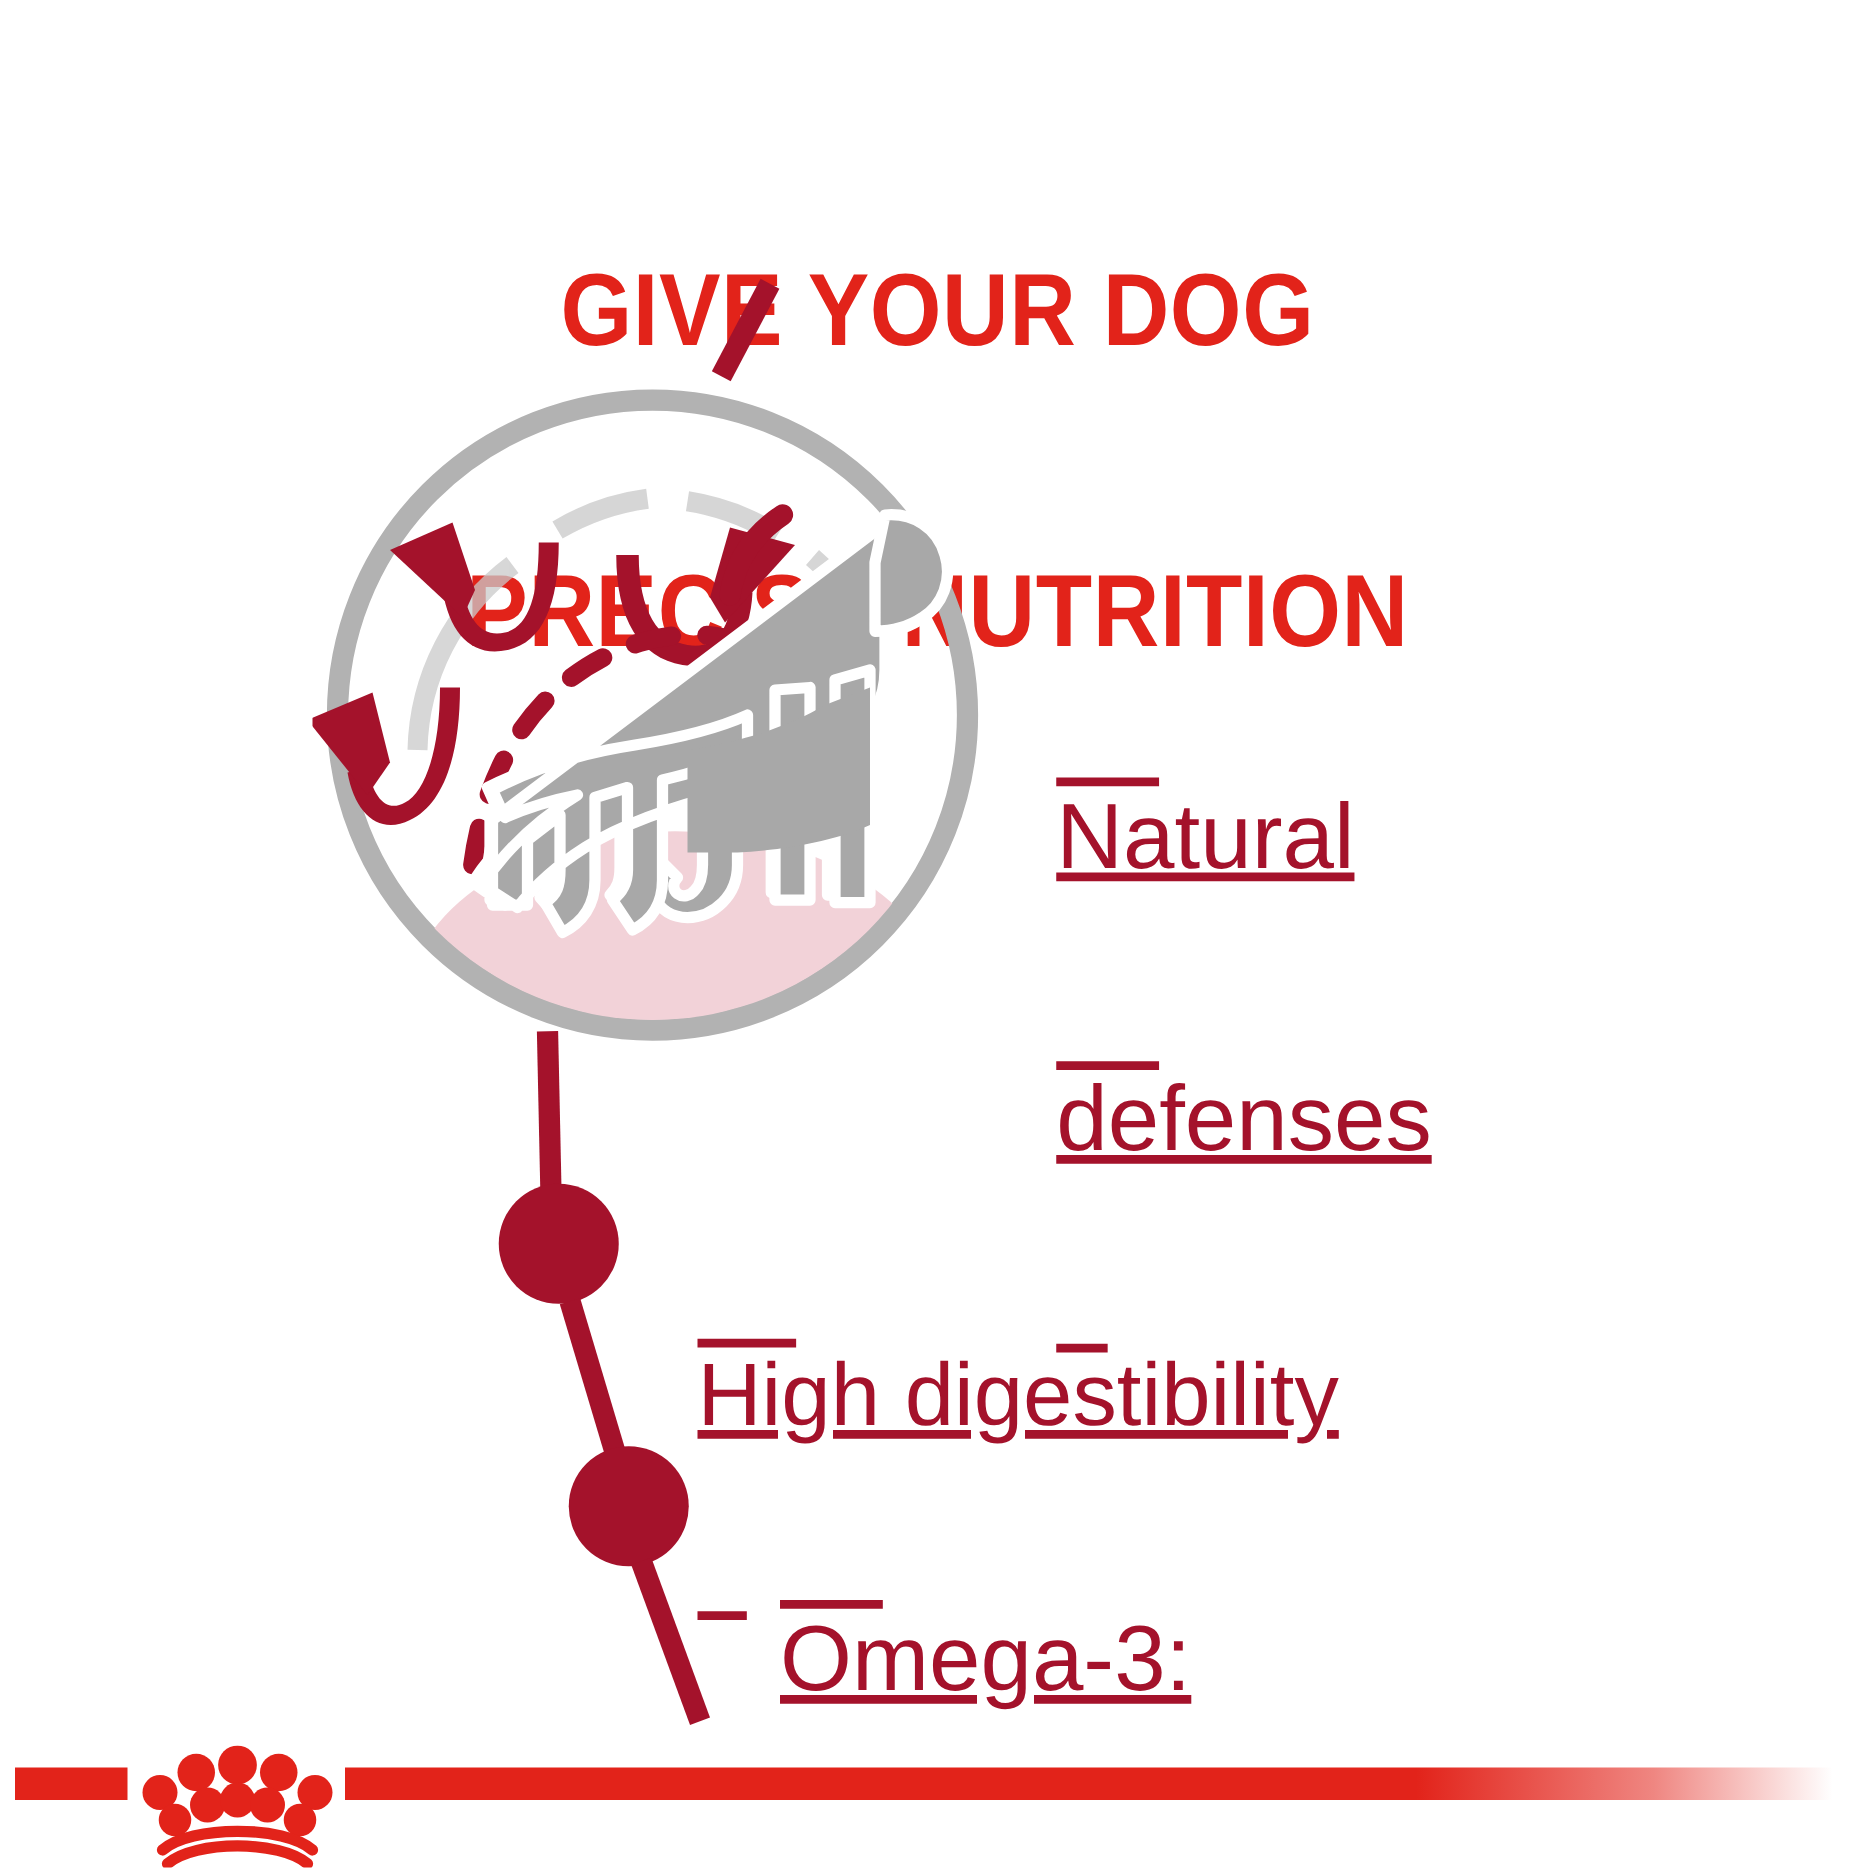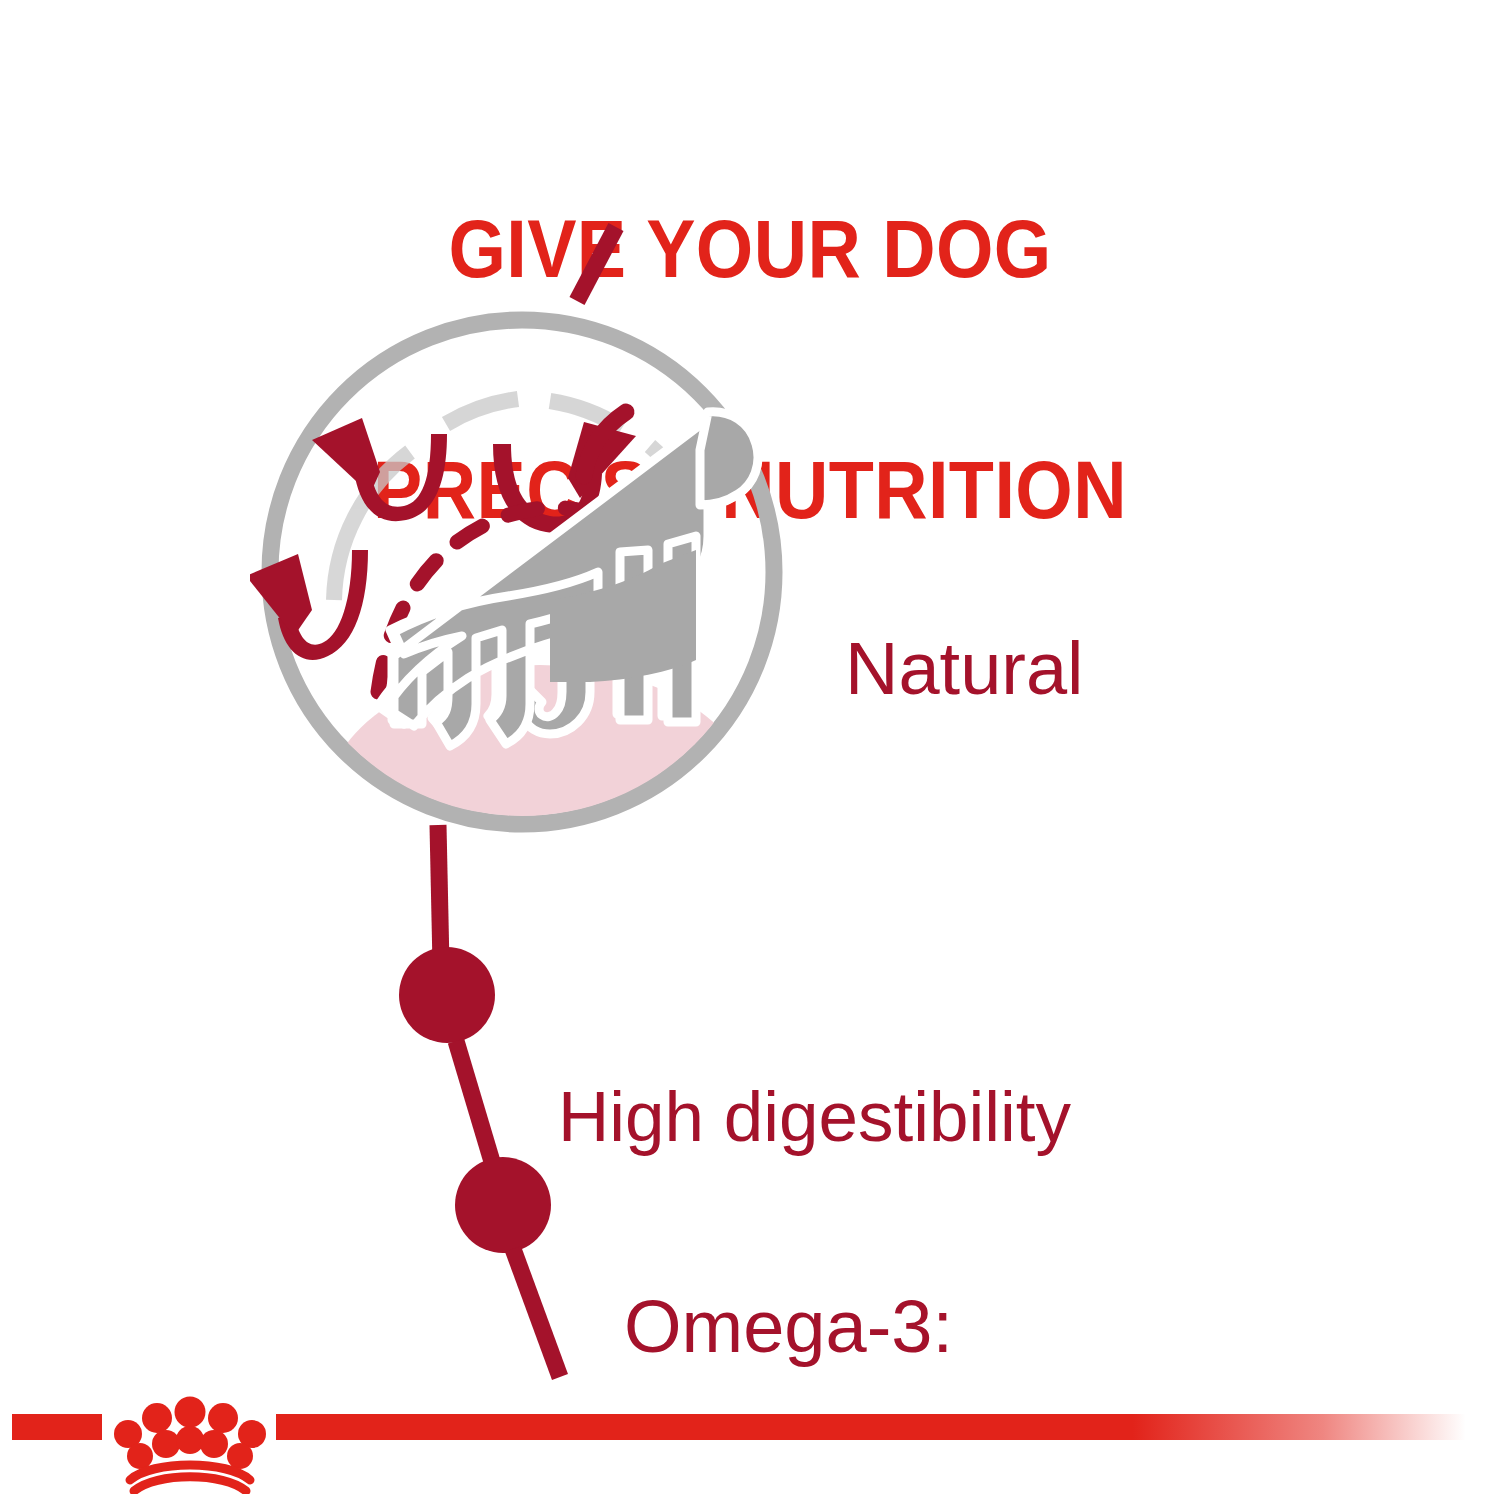--- a/index.html
+++ b/index.html
@@ -43,20 +43,21 @@
   .headline .hl-line { display: block; }
 
   
   .benefit-label {
     position: absolute;
     color: #A4122B;
     font-family: "Liberation Sans", sans-serif;
     font-weight: 400;
     line-height: 1.02;
     white-space: pre;
+    text-decoration: underline;
   }
   .benefit-label .bl-line { display: block; }
 
   #label-natural {
     left: 845px;
     top: 480px;
     font-size: 74px;
   }
   #label-digest {
     left: 558px;
@@ -317,20 +318,21 @@
                  C 480 110, 500 122, 506 144
                  C 512 164, 504 184, 488 194
                  C 476 202, 462 205, 450 205
                  L 450 150 Z" fill="#A8A8A8" stroke="#FFFFFF" stroke-width="9" stroke-linejoin="round"></path>
       </g>
     </svg>
   </div>
 
   <div class="benefit-label" id="label-natural">
     <span class="bl-line">Natural</span>
+    <span class="bl-line">defenses</span>
   </div>
 
   <div class="benefit-label" id="label-digest">
     <span class="bl-line">High digestibility</span>
   </div>
 
   <div class="benefit-label" id="label-omega">
     <span class="bl-line">Omega-3:</span>
     
   </div>

